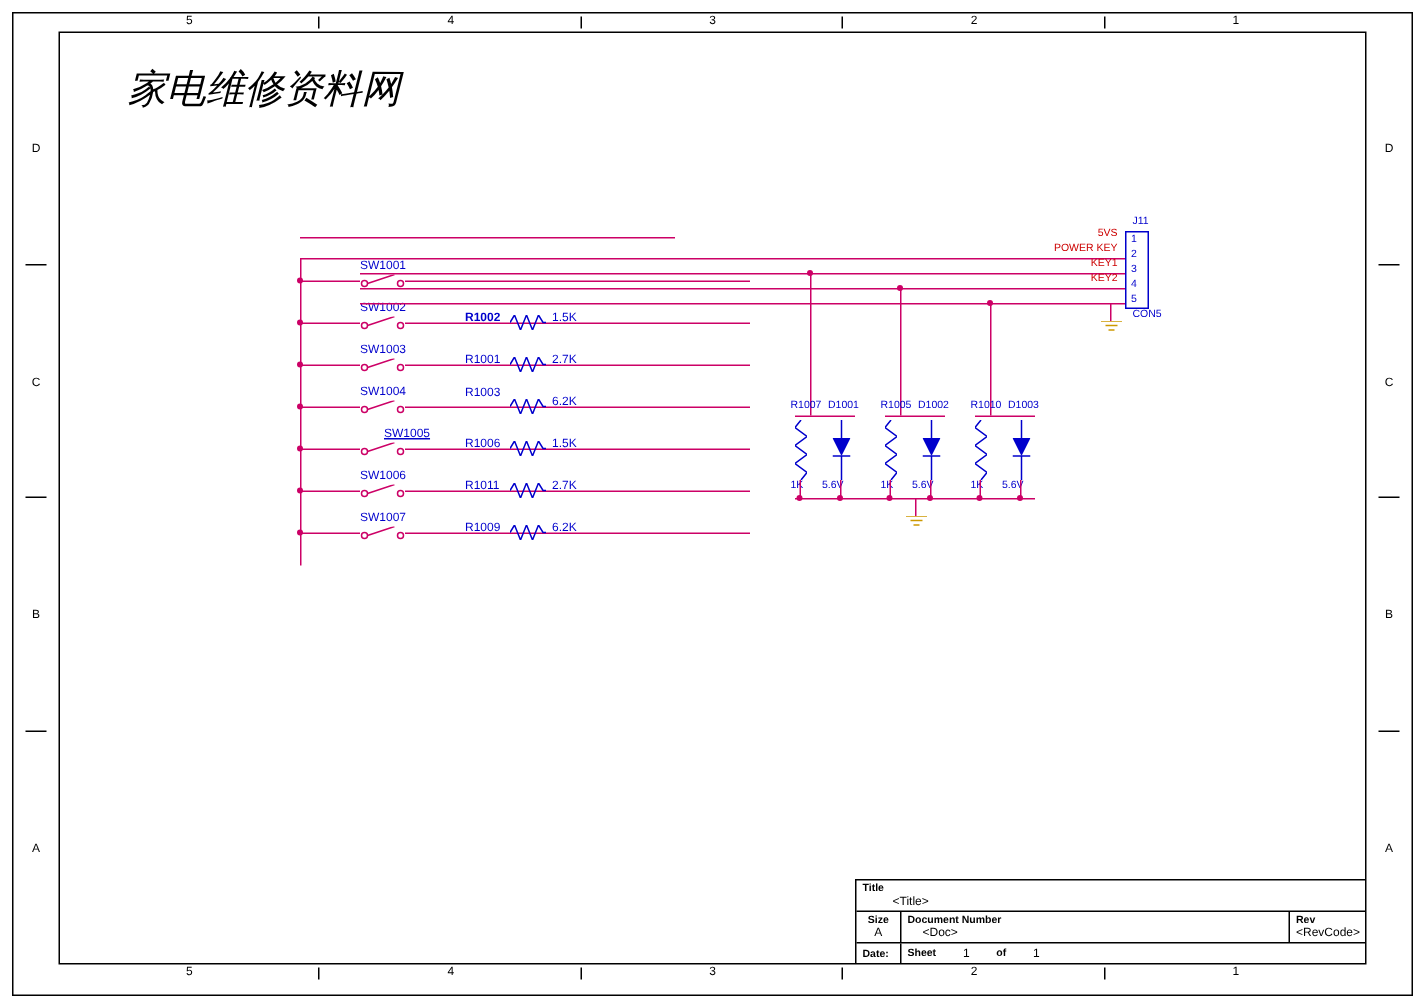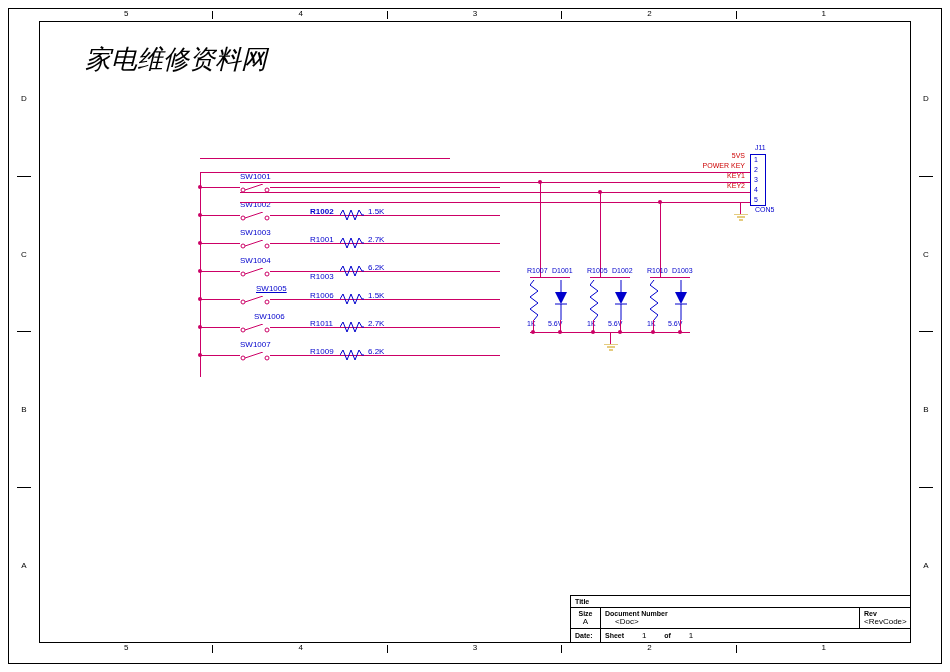--- a/index.html
+++ b/index.html
@@ -128,21 +128,21 @@
      <div class="sw-symbol" style="left:40px;top:122px;">
        <svg viewBox="0 0 30 12">
               <circle cx="3" cy="6" r="2" fill="none" stroke="#cc0066"></circle>
               <circle cx="27" cy="6" r="2" fill="none" stroke="#cc0066"></circle>
               <line x1="5" y1="6" x2="23" y2="0" stroke="#cc0066"></line>
             </svg>
      </div>
      <div class="wire-h" style="left:0px;top:127px;width:40px;"></div>
      <div class="node" style="left:0px;top:127px;"></div>
      <div class="wire-h" style="left:70px;top:127px;width:230px;"></div>
-          <div class="sw-label" style="left:54px;top:140px;">SW1006</div>
+          <div class="sw-label" style="left:40px;top:140px;">SW1006</div>
      <div class="sw-symbol" style="left:40px;top:150px;">
        <svg viewBox="0 0 30 12">
               <circle cx="3" cy="6" r="2" fill="none" stroke="#cc0066"></circle>
               <circle cx="27" cy="6" r="2" fill="none" stroke="#cc0066"></circle>
               <line x1="5" y1="6" x2="23" y2="0" stroke="#cc0066"></line>
             </svg>
      </div>
      <div class="wire-h" style="left:0px;top:155px;width:40px;"></div>
      <div class="node" style="left:0px;top:155px;"></div>
      <div class="wire-h" style="left:70px;top:155px;width:230px;"></div>
@@ -162,21 +162,21 @@
           <div class="res-label" style="left:110px;top:35px;font-weight:bold;">R1002</div>
      <svg class="res-symbol" style="left:140px;top:38px;" viewBox="0 0 24 10">
             <polyline points="0,5 3,0 7,10 11,0 15,10 19,0 22,5 24,5" fill="none" stroke="#0000cc"></polyline>
           </svg>
      <div class="res-val" style="left:168px;top:35px;">1.5K</div>
           <div class="res-label" style="left:110px;top:63px;">R1001</div>
      <svg class="res-symbol" style="left:140px;top:66px;" viewBox="0 0 24 10">
             <polyline points="0,5 3,0 7,10 11,0 15,10 19,0 22,5 24,5" fill="none" stroke="#0000cc"></polyline>
           </svg>
      <div class="res-val" style="left:168px;top:63px;">2.7K</div>
-          <div class="res-label" style="left:110px;top:100px;">R1003</div>
+          <div class="res-label" style="left:110px;top:85px;">R1003</div>
      <svg class="res-symbol" style="left:140px;top:94px;" viewBox="0 0 24 10">
             <polyline points="0,5 3,0 7,10 11,0 15,10 19,0 22,5 24,5" fill="none" stroke="#0000cc"></polyline>
           </svg>
      <div class="res-val" style="left:168px;top:91px;">6.2K</div>
           <div class="res-label" style="left:110px;top:119px;">R1006</div>
      <svg class="res-symbol" style="left:140px;top:122px;" viewBox="0 0 24 10">
             <polyline points="0,5 3,0 7,10 11,0 15,10 19,0 22,5 24,5" fill="none" stroke="#0000cc"></polyline>
           </svg>
      <div class="res-val" style="left:168px;top:119px;">1.5K</div>
           <div class="res-label" style="left:110px;top:147px;">R1011</div>
@@ -290,20 +290,21 @@
       <div class="net-label" style="left:485px;top:-20px;width:60px;">5VS</div>
       <div class="net-label" style="left:485px;top:-10px;width:60px;">POWER KEY</div>
       <div class="net-label" style="left:485px;top:0px;width:60px;">KEY1</div>
       <div class="net-label" style="left:485px;top:10px;width:60px;">KEY2</div>
     </div>
 
     <div class="title-block">
       <div class="tb-row">
         <div class="tb-cell" style="flex:1;">
           <div class="tb-label">Title</div>
+          <div class="tb-val" style="padding-left:20px;">&lt;Title&gt;</div>
         </div>
       </div>
       <div class="tb-row">
         <div class="tb-cell" style="width:30px;text-align:center;">
           <div class="tb-label">Size</div>
           <div class="tb-val">A</div>
         </div>
         <div class="tb-cell" style="flex:1;">
           <div class="tb-label">Document Number</div>
           <div class="tb-val" style="padding-left:10px;">&lt;Doc&gt;</div>

